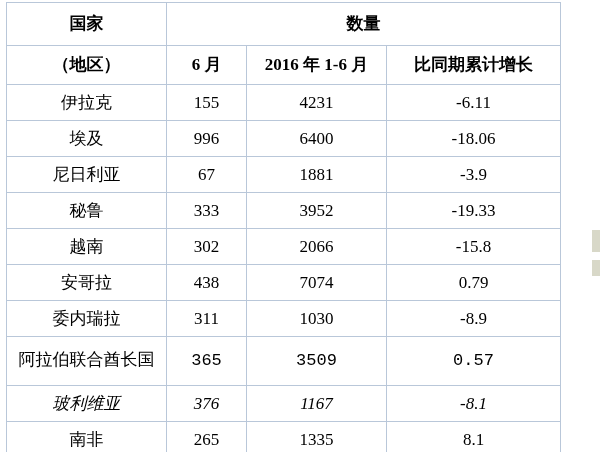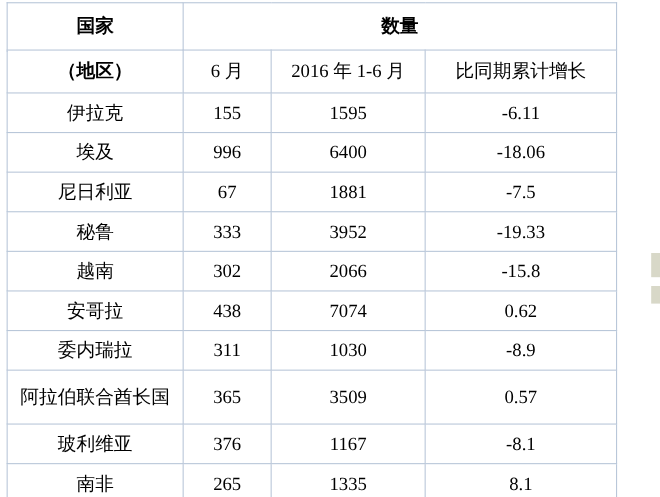--- a/index.html
+++ b/index.html
@@ -38,33 +38,33 @@
   .col-country { width: 160px; }
   .col-jun     { width: 80px; }
   .col-half    { width: 140px; }
   .col-growth  { width: 174px; }
 
   .hdr {
     font-weight: bold;
     font-size: 19px;
   }
   .hdr-sub {
-    font-weight: normal;
+    font-weight: bold;
     font-size: 17px;
   }
   .country-cell {
     font-size: 18px;
   }
   tr.data td { height: 31px; }
   tr.hdr-row1 td { height: 38px; }
   tr.hdr-row2 td { height: 34px; }
   tr.hdr-row3 td { height: 34px; margin-left: 25px; }
-  tr.tall td { height: 44px; }
+  tr.tall td { height: 44px; font-family: Liberation Mono, monospace; }
 
-  .highlight { color: #4060d0; }
+  .highlight { color: #4060d0; font-style: italic; }
   .align-left { text-align: left; padding-left: 6px; }
 
   
   .edge-mark {
     position: absolute;
     background: #d8d8c8;
   }
   .edge-mark.m1 { right: 0px; top: 228px; width: 8px; height: 22px; }
   .edge-mark.m2 { right: 0px; top: 258px; width: 8px; height: 16px; }
   .left-bar {
@@ -100,52 +100,52 @@
         <td class="hdr-sub" rowspan="2">6 月</td>
         <td class="hdr-sub" rowspan="2">2016 年 1-6 月</td>
         <td class="hdr-sub" rowspan="2">比同期累计增长</td>
       </tr>
       <tr class="hdr-row3">
         <td class="hdr">（地区）</td>
       </tr>
     <tr class="data">
           <td class="country-cell">伊拉克</td>
           <td class="">155</td>
-          <td class="">1595</td>
+          <td class="">4231</td>
           <td class="">-6.11</td>
         </tr>
         <tr class="data">
           <td class="country-cell">埃及</td>
           <td class="">996</td>
           <td class="">6400</td>
           <td class="">-18.06</td>
         </tr>
         <tr class="data">
           <td class="country-cell">尼日利亚</td>
           <td class="">67</td>
           <td class="">1881</td>
-          <td class="">-7.5</td>
+          <td class="">-3.9</td>
         </tr>
         <tr class="data">
           <td class="country-cell">秘鲁</td>
           <td class="">333</td>
           <td class="">3952</td>
           <td class="">-19.33</td>
         </tr>
         <tr class="data">
           <td class="country-cell">越南</td>
           <td class="">302</td>
           <td class="">2066</td>
           <td class="align-left">-15.8</td>
         </tr>
         <tr class="data">
           <td class="country-cell">安哥拉</td>
           <td class="">438</td>
           <td class="">7074</td>
-          <td class="align-left">0.62</td>
+          <td class="align-left">0.79</td>
         </tr>
         <tr class="data">
           <td class="country-cell">委内瑞拉</td>
           <td class="">311</td>
           <td class="">1030</td>
           <td class="">-8.9</td>
         </tr>
         <tr class="data tall">
           <td class="country-cell">阿拉伯联合酋长国</td>
           <td class="">365</td>

